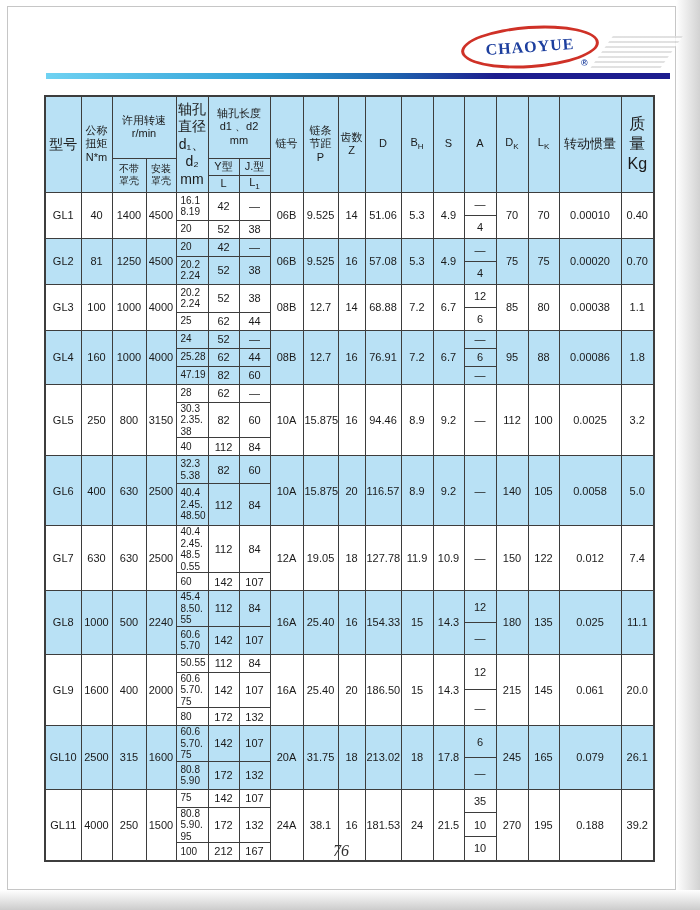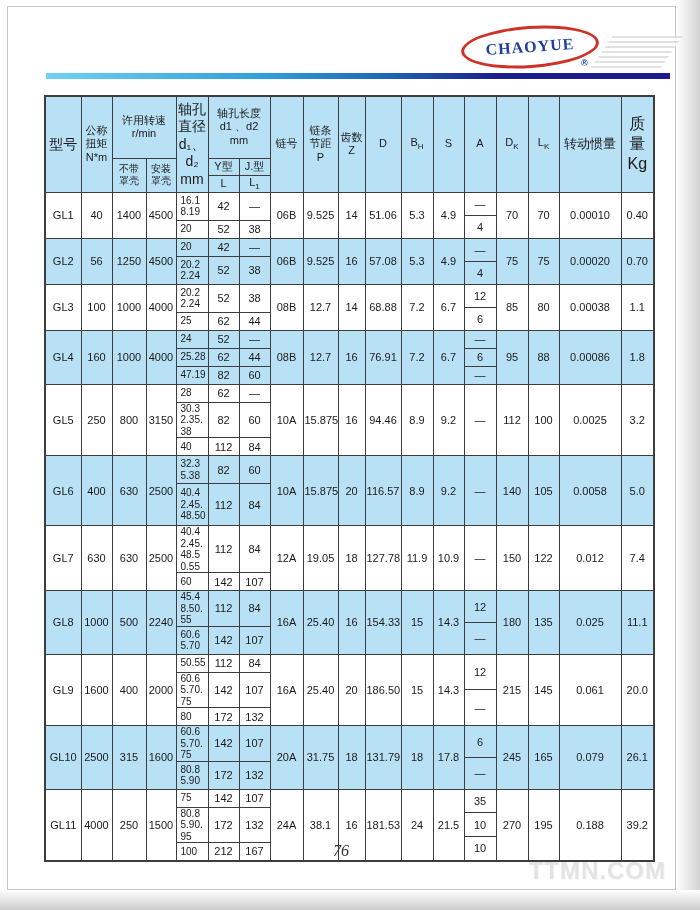--- a/index.html
+++ b/index.html
@@ -162,21 +162,21 @@
           <td rowspan="2">0.00010</td>
           <td rowspan="2">0.40</td>
         </tr>
         <tr style="height: 18px;">
           <td class="bore-d">20</td>
           <td>52</td>
           <td>38</td>
         </tr>
         <tr class="shade" style="height: 18px;">
           <td rowspan="2">GL2</td>
-          <td rowspan="2">56</td>
+          <td rowspan="2">81</td>
           <td rowspan="2">1250</td>
           <td rowspan="2">4500</td>
           <td class="bore-d">20</td>
           <td>42</td>
           <td>—</td>
           <td rowspan="2">06B</td>
           <td rowspan="2">9.525</td>
           <td rowspan="2">16</td>
           <td rowspan="2">57.08</td>
           <td rowspan="2">5.3</td>
@@ -424,21 +424,21 @@
           <td rowspan="2">GL10</td>
           <td rowspan="2">2500</td>
           <td rowspan="2">315</td>
           <td rowspan="2">1600</td>
           <td class="bore-d">60.65.70.75</td>
           <td>142</td>
           <td>107</td>
           <td rowspan="2">20A</td>
           <td rowspan="2">31.75</td>
           <td rowspan="2">18</td>
-          <td rowspan="2">131.79</td>
+          <td rowspan="2">213.02</td>
           <td rowspan="2">18</td>
           <td rowspan="2">17.8</td>
           <td rowspan="2" class="a-cell">
             <div class="astack">
               <div class="asub">6</div>
               <div class="asub">—</div>
             </div>
           </td>
           <td rowspan="2">245</td>
           <td rowspan="2">165</td>
@@ -485,14 +485,13 @@
           <td class="bore-d">100</td>
           <td>212</td>
           <td>167</td>
         </tr>
       </tbody>
   </table>
 </div>
 
 <div class="page-num">76</div>
 <div class="watermark">
-  <div class="wm1">TTMN.COM</div>
 </div>
 
 </body></html>

